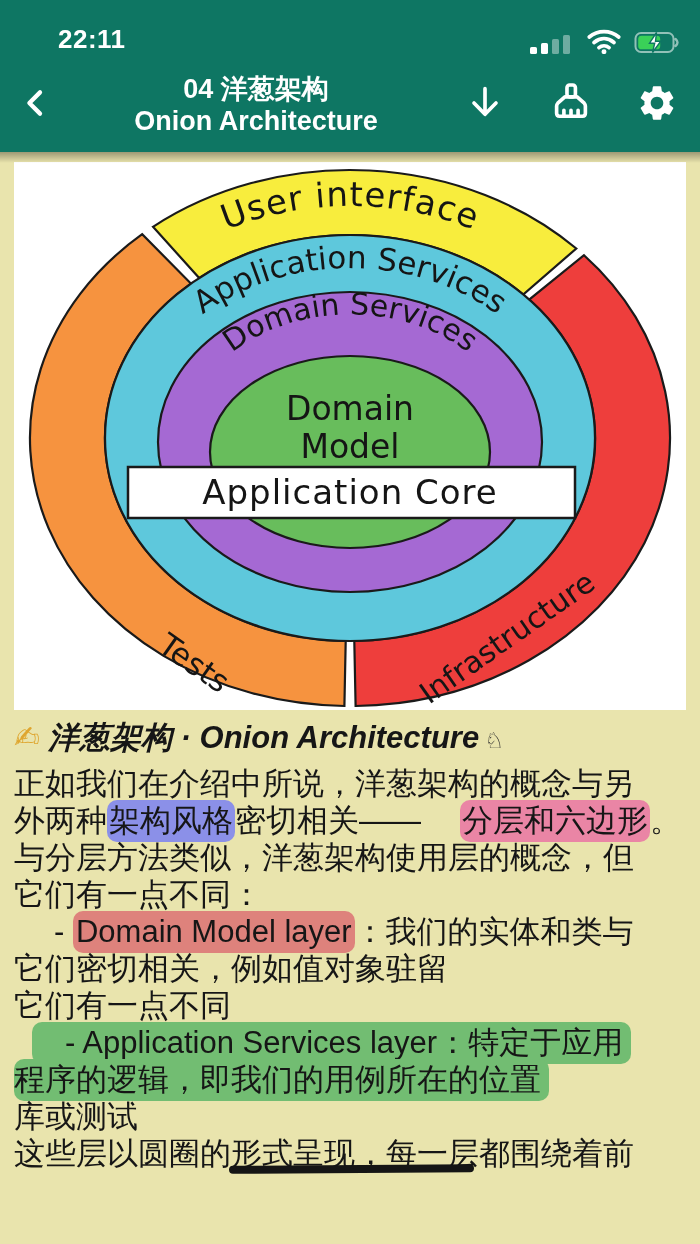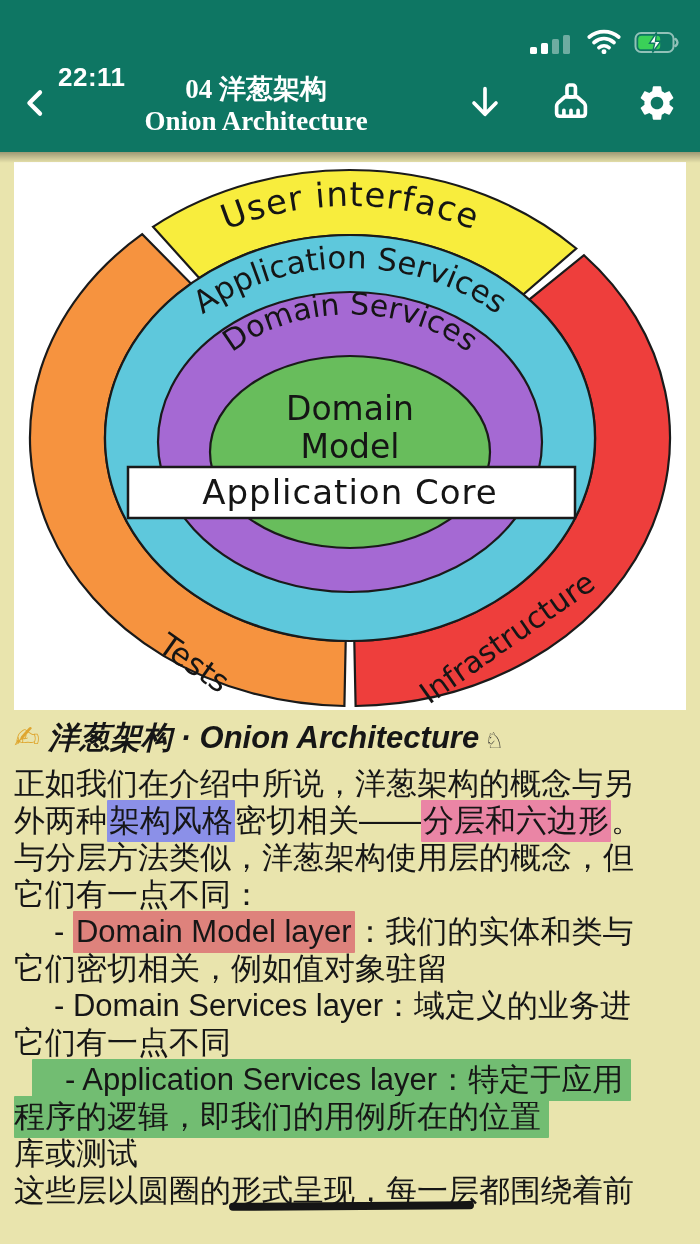--- a/index.html
+++ b/index.html
@@ -11,42 +11,42 @@
   body{
     width:700px;height:1244px;overflow:hidden;position:relative;
     background:var(--page_bg);
     font-family:"Liberation Sans","DejaVu Sans",sans-serif;
     color:var(--ink);
   }
   
   .appbar{position:absolute;top:0;left:0;width:700px;height:152px;background:var(--header_bg);color:#fff;z-index:5;}
   .appbar::after{content:"";position:absolute;top:152px;left:0;right:0;height:11px;
     background:linear-gradient(rgba(0,0,0,.33),rgba(0,0,0,0));}
-  .time{position:absolute;left:58px;top:24px;font-size:26px;font-weight:700;letter-spacing:.5px;margin-top:38px;}
+  .time{position:absolute;left:58px;top:24px;font-size:26px;font-weight:700;letter-spacing:.5px;}
   .sicons{position:absolute;right:18px;top:28px;display:flex;align-items:flex-end;gap:12px;}
-  .navrow{position:absolute;top:62px;left:0;width:700px;height:86px;display:flex;align-items:center;font-family:Liberation Serif, serif;}
+  .navrow{position:absolute;top:62px;left:0;width:700px;height:86px;display:flex;align-items:center;}
   .backbtn{width:70px;height:70px;display:flex;align-items:center;justify-content:center;}
   .titlebox{width:372px;text-align:center;font-weight:700;font-size:27px;line-height:32px;}
   .actions{margin-left:auto;display:flex;gap:40px;align-items:center;padding-right:20px;}
   .abtn{width:46px;height:46px;display:flex;align-items:center;justify-content:center;}
   
   .card{position:absolute;top:162px;left:14px;width:672px;height:548px;background:#ffffff;}
   .card svg{display:block;}
   .dtext{font-family:"DejaVu Sans","Liberation Sans",sans-serif;fill:#151515;}
   
   .article{position:absolute;top:714px;left:0;width:700px;padding:0 14px;font-size:31px;line-height:37px;}
   .h1{font-weight:700;line-height:48px;white-space:nowrap;font-style:italic;}
   .h1 .pen{color:#dfa62f;margin-right:8px;}
   .h1 .mark{font-size:22px;color:#2a2a2a;font-weight:400;margin-left:5px;}
   .ln{white-space:nowrap;}
   .ind{padding-left:40px;}
   .indg{padding-left:18px;}
-  .hl{border-radius:1px;}
+  .hl{border-radius:10px;}
   .hl-blue{background:var(--hl_blue);padding:3px 2px 4px 2px;}
-  .hl-pink{background:var(--hl_pink);padding:3px 2px 4px 2px;}
+  .hl-pink{background:var(--hl_pink);padding:3px 2px 4px 2px;margin-left:39px;}
   .hl-salmon{background:var(--hl_salmon);padding:3px 3px 4px 3px;}
   .hl-green{background:var(--hl_green);padding:3px 8px 4px 0;}
   .hl-green.padg{padding-left:33px;}
   .uline{position:relative;text-align:center;}
   .uline::after{content:"";position:absolute;left:-2px;right:-26px;bottom:-2px;height:8px;
     background:#151515;border-radius:4px;transform:rotate(-.4deg);}
 </style>
 </head>
 <body>
 
@@ -162,21 +162,20 @@
   <div class="ln"><span>外两种</span><span class="hl hl-blue">架构风格</span><span>密切相关——</span><span class="hl hl-pink">分层和六边形</span><span>。</span></div>
 
   <div class="ln"><span>与分层方法类似，洋葱架构使用层的概念，但</span></div>
 
   <div class="ln"><span>它们有一点不同：</span></div>
 
   <div class="ln ind"><span>- </span><span class="hl hl-salmon">Domain Model layer</span><span>：我们的实体和类与</span></div>
 
   <div class="ln"><span>它们密切相关，例如值对象驻留</span></div>
 
-  <div class="ln ind"><span>- Domain Services layer：域定义的业务进</span></div>
 
   <div class="ln"><span>它们有一点不同</span></div>
 
   <div class="ln indg"><span class="hl hl-green padg">- Application Services layer：特定于应用</span></div>
 
   <div class="ln"><span class="hl hl-green">程序的逻辑，即我们的用例所在的位置</span></div>
 
 
   <div class="ln"><span>库或测试</span></div>
 

